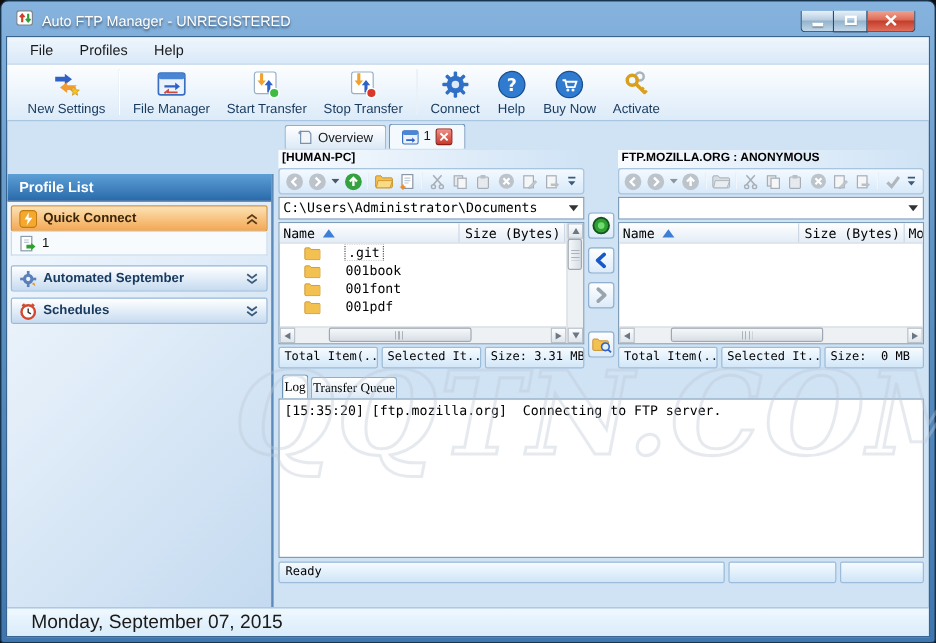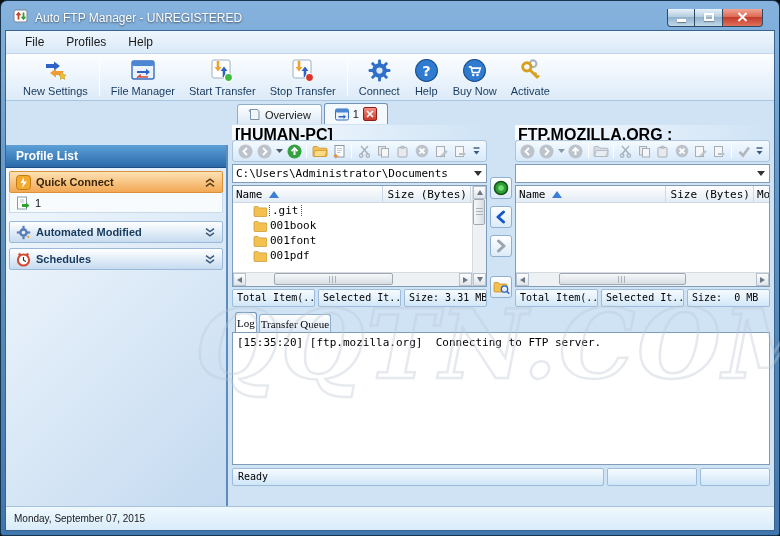--- a/index.html
+++ b/index.html
@@ -62,21 +62,21 @@
 
   .viewtabs { height:23px; display:flex; align-items:flex-end; gap:2px; padding:3px 0 0 6px; }
   .vtab { height:20px; display:flex; align-items:center; gap:4px; padding:0 10px; font-size:11px; color:#1a1a1a;
           background:linear-gradient(180deg,#ffffff,#dcE9f6); border:1px solid #8fb0cc; border-bottom:none; border-radius:3px 3px 0 0;margin-top:16px; }
   .vtab.active { background:#f4f9fe; border-color:#6f94b8; height:21px; }
   .closebox { width:14px; height:14px; border-radius:2px; border:1px solid #8f1f16;
               background:linear-gradient(180deg,#ef8f86,#c9392b); display:flex; align-items:center; justify-content:center; }
 
   .panels { height:184px; display:flex; gap:2px; padding:1px 1px; }
   .fpanel { flex:1; display:flex; flex-direction:column; min-width:0; }
-  .fheader { height:15px; font-size:16px; font-weight:bold; color:#000;
+  .fheader { height:15px; font-size:10px; font-weight:bold; color:#000;
              background:linear-gradient(90deg,#f8fbff, #cfe3f5); padding:1px 0 0 3px; }
   .ftoolbar { height:22px; background:linear-gradient(180deg,#f4faff,#d8e9fa); border:1px solid #a9c4dd; border-radius:3px;
               display:flex; align-items:center; gap:3px; padding:0 4px; }
   .fbtn { display:flex; align-items:center; justify-content:center; width:17px; height:17px; }
   .fbtn.narrow { width:8px; }
   .fsep { width:1px; height:14px; background:#b4cbe1; border-right:1px solid #fff; margin:0 1px; }
   .foverflow { margin-left:auto; display:flex; flex-direction:column; align-items:center; width:11px; }
 
   .fpath { height:19px; margin-top:2px; background:#fff; border:1px solid #7f9db9; display:flex; align-items:center; }
   .pathtext { flex:1; font-family:"DejaVu Sans Mono", monospace; font-size:11px; padding-left:3px; white-space:nowrap; overflow:hidden; }
@@ -87,21 +87,21 @@
   .flist-main { flex:1; display:flex; flex-direction:column; min-width:0;justify-content:space-between; }
   .lheader { height:17px; display:flex; background:linear-gradient(180deg,#ffffff,#e3ecf5); border-bottom:1px solid #cdd8e4;
              font-family:"DejaVu Sans Mono", monospace; font-size:11px; color:#000; flex:0 0 17px; }
   .col { display:flex; align-items:center; padding:0 3px; overflow:hidden; white-space:nowrap; }
   .col-name { flex:0 0 150px; border-right:1px solid #cdd8e4; gap:6px; }
   .col-size { flex:0 0 88px; border-right:1px solid #cdd8e4; justify-content:flex-end; }
   .col-mod  { flex:1; }
   .sortasc { width:0; height:0; border-left:5px solid transparent; border-right:5px solid transparent; border-bottom:7px solid #3d7fd6; }
   .rows { flex:1; overflow:hidden; }
   .frow { height:15px; display:flex; align-items:center; font-family:"DejaVu Sans Mono", monospace; font-size:11px; color:#000; }
-  .frow .col-name { border-right:none; gap:3px;padding-left:20px; }
+  .frow .col-name { border-right:none; gap:21px;padding-left:20px; }
   .frow .col-size { border-right:none; }
   .fname.selected { outline:1px dotted #555; padding:0 2px; }
   .hscroll { flex:0 0 13px; display:flex; background:#eef1f4; border-top:1px solid #d6dbe0; }
   .sbtn { width:13px; height:13px; background:linear-gradient(180deg,#fdfdfe,#dfe5ea); border:1px solid #b8c2cc; display:flex; align-items:center; justify-content:center; }
   .htrack { flex:1; position:relative; }
   .hthumb { position:absolute; top:0; left:13%; width:56%; height:12px; border:1px solid #9fa8b2; border-radius:2px;
             background:linear-gradient(180deg,#f6f8fa,#d8dee4); display:flex; align-items:center; justify-content:center; }
   .hgrip { width:9px; height:7px; background:repeating-linear-gradient(90deg,#aab2bb 0 1px,transparent 1px 3px); }
   .vscroll { flex:0 0 14px; display:flex; flex-direction:column; background:#eef1f4; border-left:1px solid #d6dbe0; }
   .vtrack { flex:1; position:relative; }
@@ -130,21 +130,21 @@
   .logarea { flex:1; background:#fff; border:1px solid #7f9db9; margin:0 1px; padding:3px 4px; overflow:hidden; }
   .logline { font-family:"DejaVu Sans Mono", monospace; font-size:11px; color:#000; white-space:pre; }
   .readybar { height:18px; display:flex; gap:3px; margin:3px 1px 20px 1px; }
   .rcell { background:linear-gradient(180deg,#f6fbff,#cfe5f7); border:1px solid #9cbcd9; border-radius:2px;
            font-family:"DejaVu Sans Mono", monospace; font-size:10px; color:#000; padding:2px 5px; }
   .rcell.grow { flex:1; }
   .rcell.w90 { width:90px; } .rcell.w70 { width:70px; }
 
   
   .appstatus { height:24px; background:linear-gradient(180deg,#eff8fe,#d9ecfa); border-top:1px solid #a5c3dc;
-               display:flex; align-items:center; padding-left:8px; font-size:10px; color:#1a1a1a; }
+               display:flex; align-items:center; padding-left:20px; font-size:16px; color:#1a1a1a; }
 
   
   .watermark { position:absolute; left:195px; top:288px; z-index:60; pointer-events:none;
                font-family:"DejaVu Serif", serif; font-style:italic; font-weight:bold; font-size:96px; letter-spacing:2px;
                color:transparent; -webkit-text-stroke:2.5px rgba(190,200,212,0.38); }
 </style>
 </head>
 <body>
 
 <div class="frame">
@@ -294,21 +294,21 @@
         <div class="group" style="margin-top:8px;">
           <svg width="15" height="15" viewBox="0 0 15 15">
               <circle cx="7.5" cy="7.5" r="4.4" fill="#5b7fb9"></circle>
               <rect x="6.4" y="0.8" width="2.2" height="3" fill="#5b7fb9"></rect>
               <rect x="6.4" y="11.2" width="2.2" height="3" fill="#5b7fb9"></rect>
               <rect x="0.8" y="6.4" width="3" height="2.2" fill="#5b7fb9"></rect>
               <rect x="11.2" y="6.4" width="3" height="2.2" fill="#5b7fb9"></rect>
               <circle cx="7.5" cy="7.5" r="1.8" fill="#e9f1fa"></circle>
               <path d="M10.5 11.5l3 2-1-3" fill="#f0921e"></path>
             </svg>
-          <span>Automated Modified</span>
+          <span>Automated September</span>
           <span class="chev">
               <svg width="12" height="11" viewBox="0 0 12 11">
                 <path d="M2 1.6l4 3 4-3M2 5.8l4 3 4-3" stroke="#3a5a7a" stroke-width="1.5" fill="none"></path>
               </svg>
             </span>
         </div>
 
         <div class="group" style="margin-top:5px;">
           <svg width="15" height="15" viewBox="0 0 15 15">
               <circle cx="7.5" cy="8" r="5.6" fill="#fff" stroke="#d2492f" stroke-width="2"></circle>

